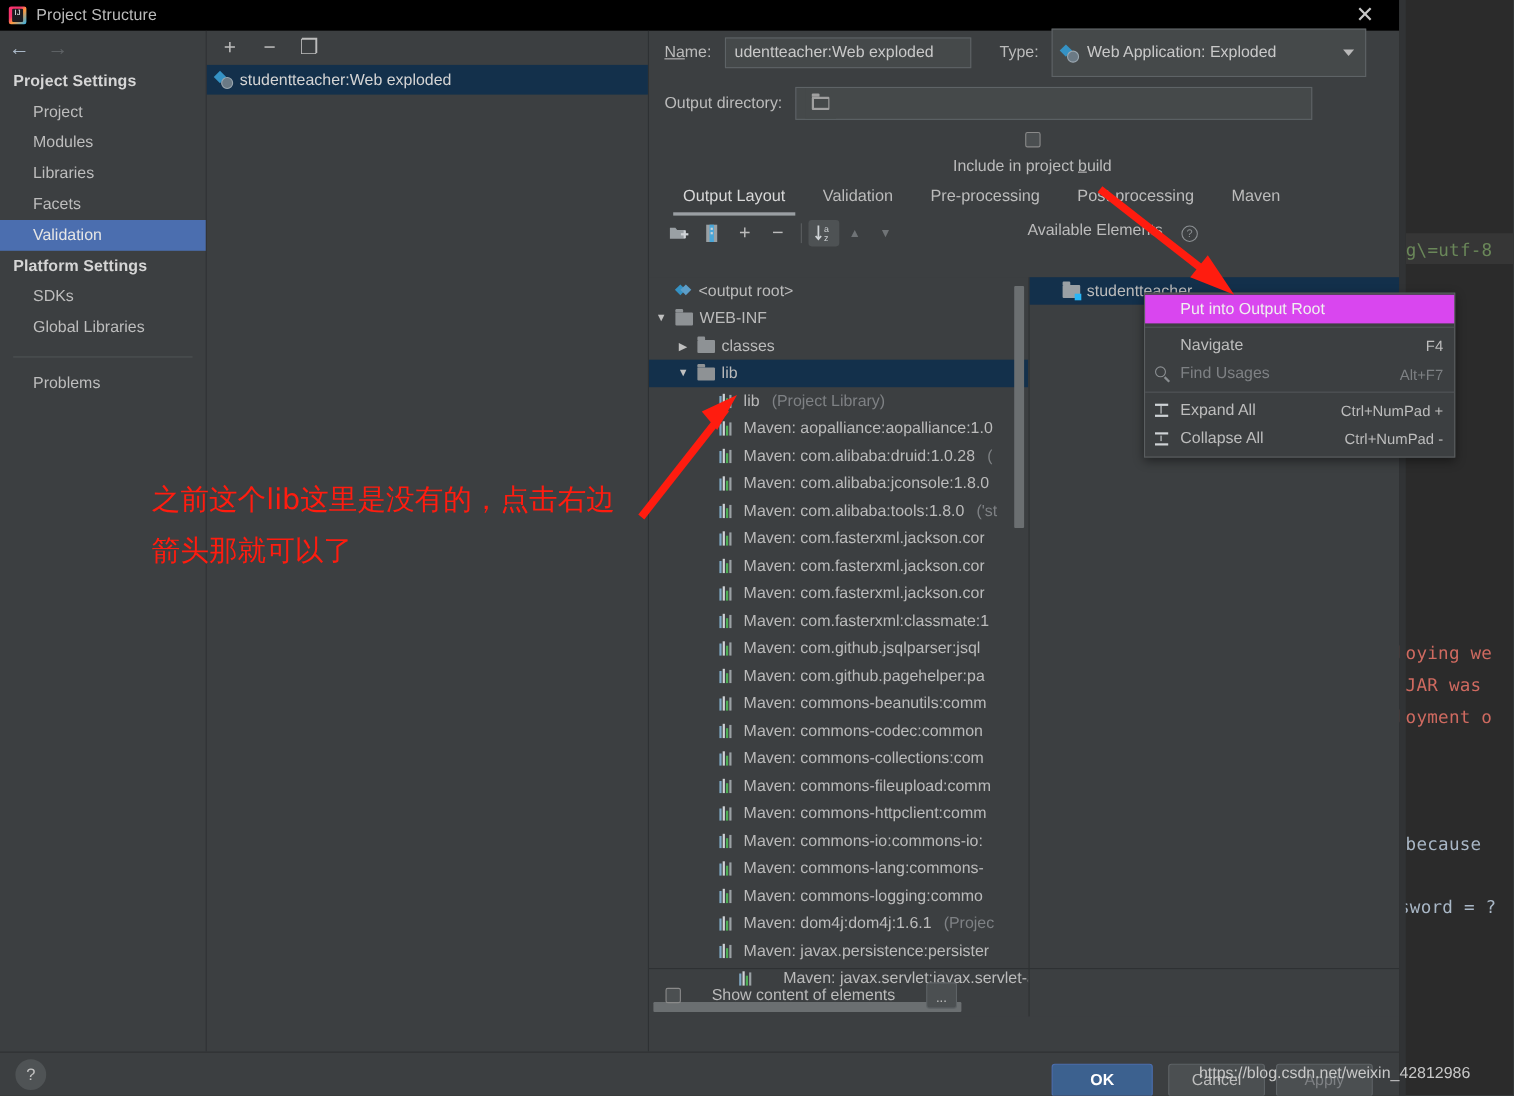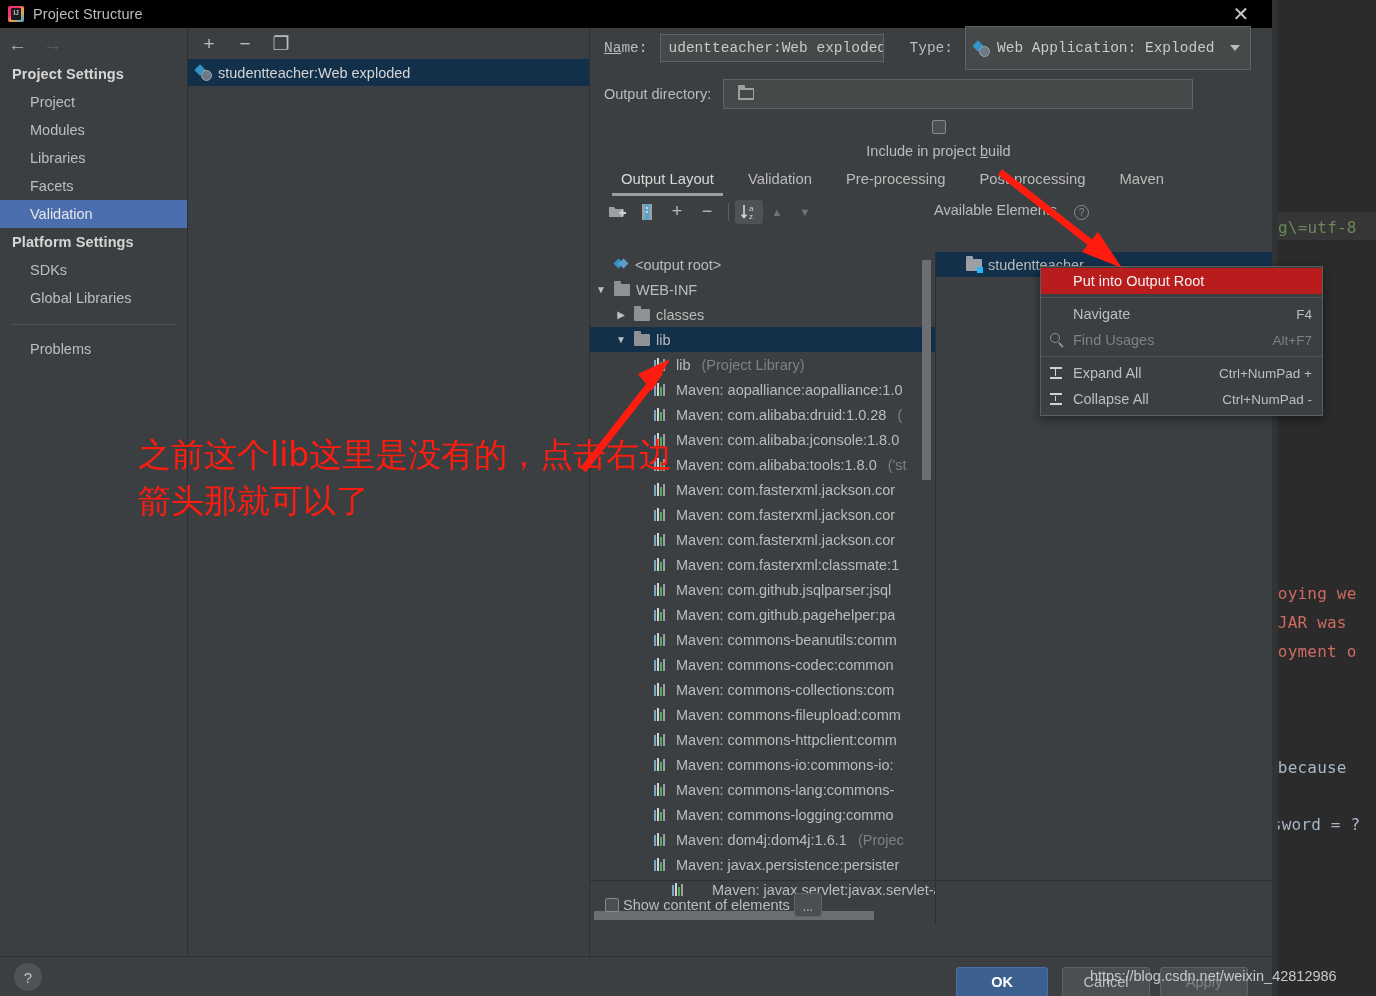--- a/index.html
+++ b/index.html
@@ -232,21 +232,21 @@
     background: #6b6f71; border-radius: 1px;
   }
   .h-scrollbar {
     position:absolute; left: 4px; bottom: 4px; width: 280px; height: 9px;
     background: #6b6f71; border-radius: 1px;
   }
 
   
   .detail-bottom {
     position:absolute; left:0; bottom: 28px; width: 682px; height: 48px;
-    display:flex; align-items:center; padding-left: 15px; gap: 4px;
+    display:flex; align-items:center; padding-left: 15px; gap: 28px;
     border-top: 1px solid #2e3133;
   }
   .dots-btn {
     width: 28px; height: 24px; background: #4b4f51; border: 1px solid #5e6366;
     border-radius: 3px; color:#c0c0c0; font-size:12px; display:flex;
     align-items:flex-end; justify-content:center; padding-bottom:2px;
   }
 
   
   .footer {
@@ -271,21 +271,21 @@
   .ctx-menu {
     position:absolute; left: 1040px; top: 266px; width: 283px;
     background: #3c3f41; border: 1px solid #5a5e60;
     box-shadow: 0 3px 9px rgba(0,0,0,.45); z-index: 40;
     padding: 1px 0 3px 0;
   }
   .ctx-item {
     height: 26px; display:flex; align-items:center; color:#bdbdbd; font-size:14.5px;
     padding-left: 32px; position: relative;
   }
-  .ctx-item.highlight { background:#b91c1c; color:#f0f0f0; }
+  .ctx-item.highlight { background:#d946ef; color:#f0f0f0; }
   .ctx-item.disabled { color:#7e8184; }
   .ctx-shortcut { position:absolute; right: 10px; font-size:13.5px; }
   .ctx-sep { height:1px; background:#525659; margin: 3px 0; }
   .ctx-ic { position:absolute; left: 8px; top: 50%; transform: translateY(-50%); width:16px; height:16px; }
   .mag {
     width:10px; height:10px; border:1.6px solid #8b8f92; border-radius:50%;
     position:absolute; left:1px; top:1px;
   }
   .mag::after { content:""; position:absolute; right:-5px; bottom:-4px; width:6px; height:1.6px; background:#8b8f92; transform:rotate(45deg); }
   .exp-ic, .col-ic { position:absolute; left:0; top:2px; width:14px; height:12px; }
@@ -296,21 +296,21 @@
     content:""; position:absolute; left:5.5px; top:2px; width:1.6px; height:7px; background:#cfd3d6;
   }
   .col-ic i:nth-child(1){ top:0; }
   .col-ic i:nth-child(2){ top:10px; }
   .col-ic::after {
     content:""; position:absolute; left:5.5px; top:3px; width:1.6px; height:5px; background:#cfd3d6;
   }
 
   
   .anno-text {
-    position:absolute; color:#ff1c0f; font-size: 33px; line-height: 38px;
+    position:absolute; color:#ff1c0f; font-size: 26px; line-height: 38px;
     font-family: "DejaVu Sans", sans-serif; white-space: pre; z-index: 60;
   }
   .arrow-svg { position:absolute; z-index: 59; pointer-events:none; }
 
   
   .watermark {
     position:absolute; left: 1090px; top: 968px; color:#c8c8c8; font-size:14.5px;
     z-index: 70; font-family: "Liberation Sans", sans-serif;
   }
 </style>
@@ -367,21 +367,21 @@
       <div id="artifact-list">
           <div class="artifact-row">
             <span class="icon-artifact"></span>
             <span>studentteacher:Web exploded</span>
           </div>
         </div>
     </div>
 
     <div class="detail">
 
-      <div class="field-row" style="height:40px; gap:12px;font-family:Liberation Mono, monospace;">
+      <div class="field-row" style="height:40px; gap:12px;">
         <span class="field-label"><span class="ul">Na</span><span class="ul" style="text-decoration:none">m</span>e:</span>
         <div class="text-input" style="width:224px;">udentteacher:Web exploded</div>
         <span class="field-label" style="margin-left:14px;">Type:</span>
         <div class="combo" style="width:286px;">
           <span class="icon-artifact"></span>
           <span>Web Application: Exploded</span>
           <span class="arrow"></span>
         </div>
       </div>
 

